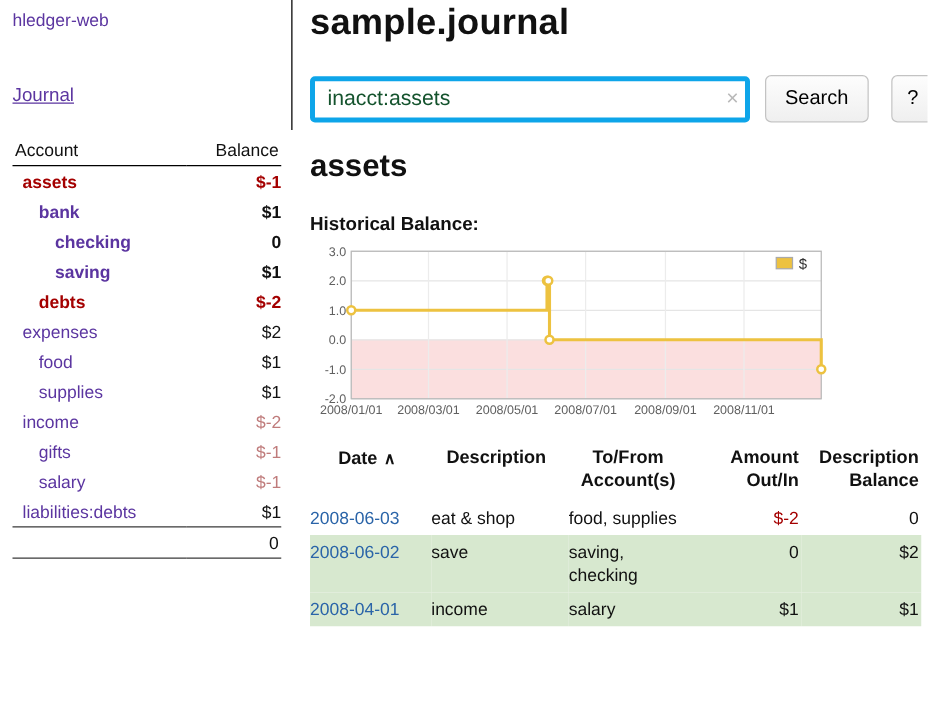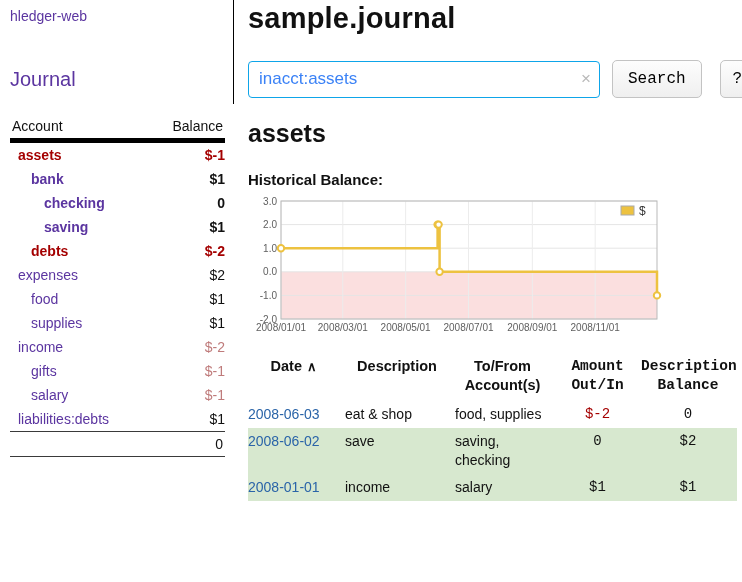--- a/index.html
+++ b/index.html
@@ -12,26 +12,26 @@
     font-size: 14px;
     overflow: hidden;
   }
   .layout { display: flex; align-items: flex-start; }
 
   
   .sidebar { width: 233px; flex: none; padding: 8px 8px 0 10px; }
   .sidebar a { text-decoration: none; color: var(--link-purple); cursor: pointer; }
   .app-title { display: inline-block; font-size: 14px; }
   .journal-nav { margin-top: 44px; }
-  .journal-nav a { font-size: 20px; }
+  .journal-nav a { font-size: 15px; text-decoration: underline; }
 
   table.accounts { width: 100%; border-collapse: collapse; margin-top: 24px; }
   table.accounts th {
     font-weight: normal; text-align: left; padding: 3px 0 4px 2px;
-    border-bottom: 5px solid #000000; font-size: 14px;
+    border-bottom: 1px solid #000000; font-size: 14px;
   }
   table.accounts th.balance-h { text-align: right; padding-right: 2px; }
   table.accounts td { padding: 3px 0; font-size: 14px; line-height: 18px; }
   .acct { color: var(--link-purple); }
   .acct.neg-strong { color: var(--neg-strong); }
   .b { font-weight: bold; }
   td.bal { text-align: right; padding-right: 2px; color: #111; }
   td.bal.neg-strong { color: var(--neg-strong); }
   td.bal.neg-soft { color: var(--neg-soft); }
   table.accounts tfoot td {
@@ -45,50 +45,50 @@
     width: 0; border-left: 1px solid #000;
   }
 
   
   main { flex: 1; padding: 2px 6px 0 15px; }
   h1.page-title { font-size: 29px; font-weight: bold; letter-spacing: .2px; }
 
   .searchrow { display: flex; align-items: center; margin-top: 25px; }
   .searchbox { position: relative; width: 352px; }
   .searchbox input {
-    width: 100%; height: 37px; border: 1px solid #0ea5e9; border-radius: 4px;
+    width: 100%; height: 37px; border: 4px solid #0ea5e9; border-radius: 4px;
     font-family: "Liberation Sans", sans-serif;
-    font-size: 17px; padding: 0 30px 0 10px; color: #3b82f6; outline: none;
+    font-size: 17px; padding: 0 30px 0 10px; color: #14532d; outline: none;
   }
   .clear-x {
     position: absolute; right: 9px; top: 8px; color: #b9b9b9;
     font-size: 17px; line-height: 20px; cursor: pointer;
   }
   .btn {
     height: 38px; padding: 0 15px; margin-left: 12px;
-    font-family: Liberation Mono, monospace; font-size: 16px; color: #000;
+    font-family: Liberation Sans, sans-serif; font-size: 16px; color: #000;
     background: linear-gradient(#fdfdfd, #efefef);
     border: 1px solid #c3c3c3; border-radius: 5px; cursor: pointer;
   }
   .btn.help { margin-left: 18px; padding: 0 12px; }
 
   h2.account-heading { font-size: 25px; font-weight: bold; margin-top: 21px; }
   .chart-label { font-weight: bold; font-size: 15px; margin-top: 23px; margin-bottom: 7px; }
 
   #chart { display: block; }
   #chart text.tick { font-family: "Liberation Sans", sans-serif; font-size: 10px; fill: #606060; }
   #chart text.legend-label { font-family: "Liberation Sans", sans-serif; font-size: 12px; fill: #333; }
 
   
   table.register { border-collapse: collapse; margin-top: 18px; width: 489px; table-layout: fixed; }
   table.register th {
     text-align: center; font-weight: bold; font-size: 14.5px;
     vertical-align: top; padding: 2px 6px 6px 0; line-height: 19px;
   }
-  table.register th.r, table.register td.r { text-align: center; padding-right: 2px; font-family: Liberation Mono, monospace; }
+  table.register th.r, table.register td.r { text-align: right; padding-right: 2px; }
   table.register td {
     font-size: 14px; vertical-align: top; padding: 4px 6px 4px 0; line-height: 19px;
   }
   tr.shaded { background: var(--row-green); }
   a.date { color: var(--date-blue); text-decoration: none; cursor: pointer; }
   td.r.neg { color: var(--neg-reg); }
   .sort-caret { font-weight: bold; margin-left: 5px; font-size: 13px; }
 </style>
 </head>
 <body>
@@ -252,21 +252,21 @@
             <td class="r ">0</td>
           </tr>
           <tr class="shaded">
             <td><a class="date">2008-06-02</a></td>
             <td>save</td>
             <td>saving, checking</td>
             <td class="r ">0</td>
             <td class="r ">$2</td>
           </tr>
           <tr class="shaded">
-            <td><a class="date">2008-01-01</a></td>
+            <td><a class="date">2008-04-01</a></td>
             <td>income</td>
             <td>salary</td>
             <td class="r ">$1</td>
             <td class="r ">$1</td>
           </tr>
         </tbody>
     </table>
   </main>
 </div>
 

